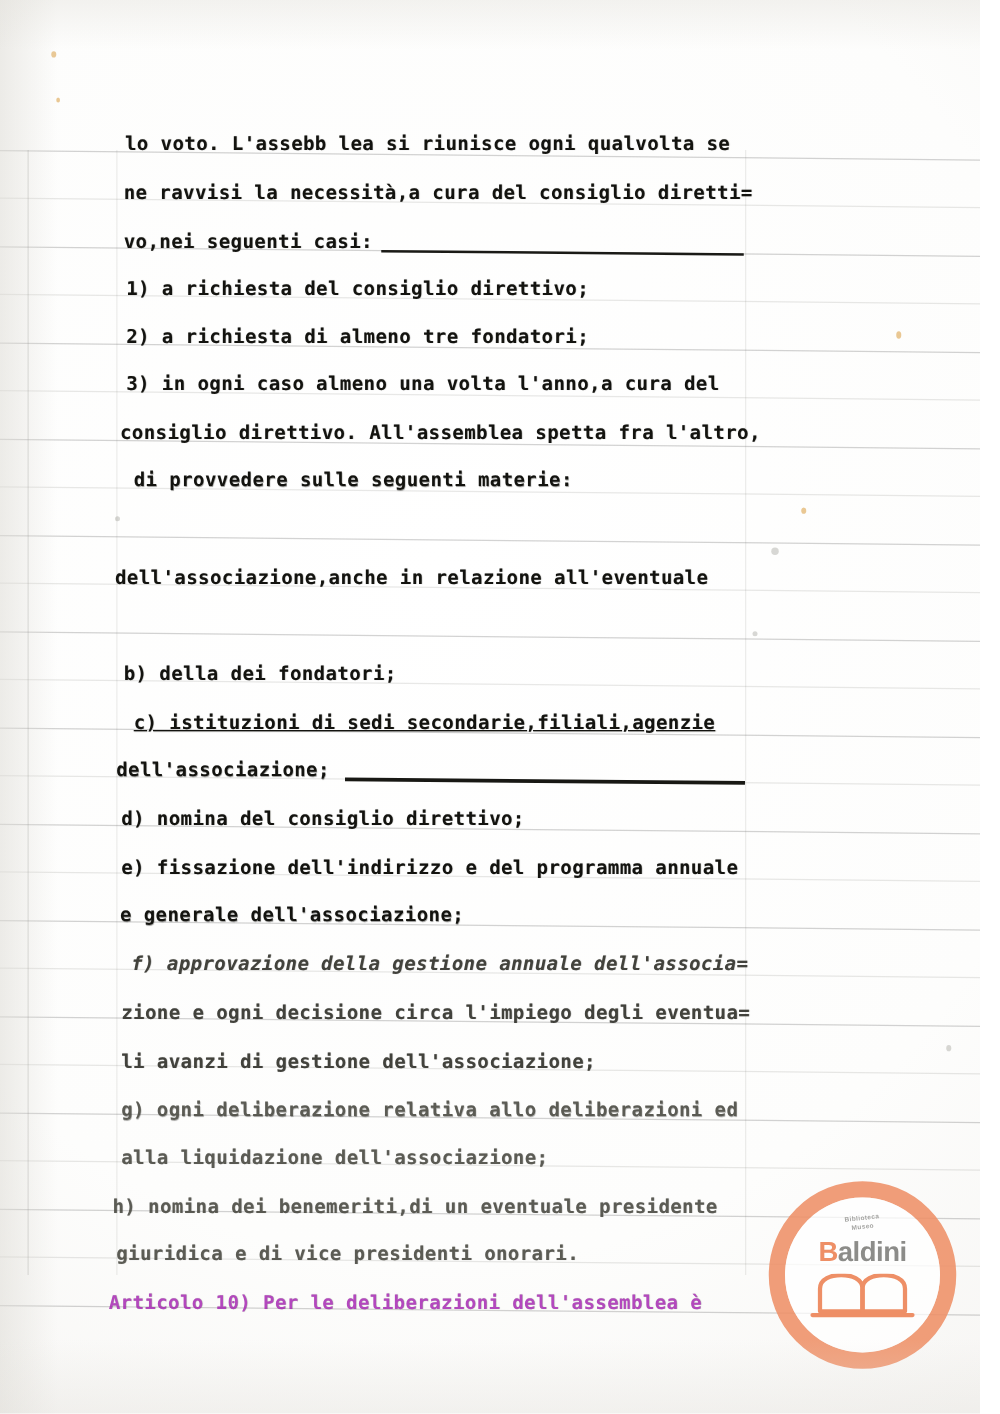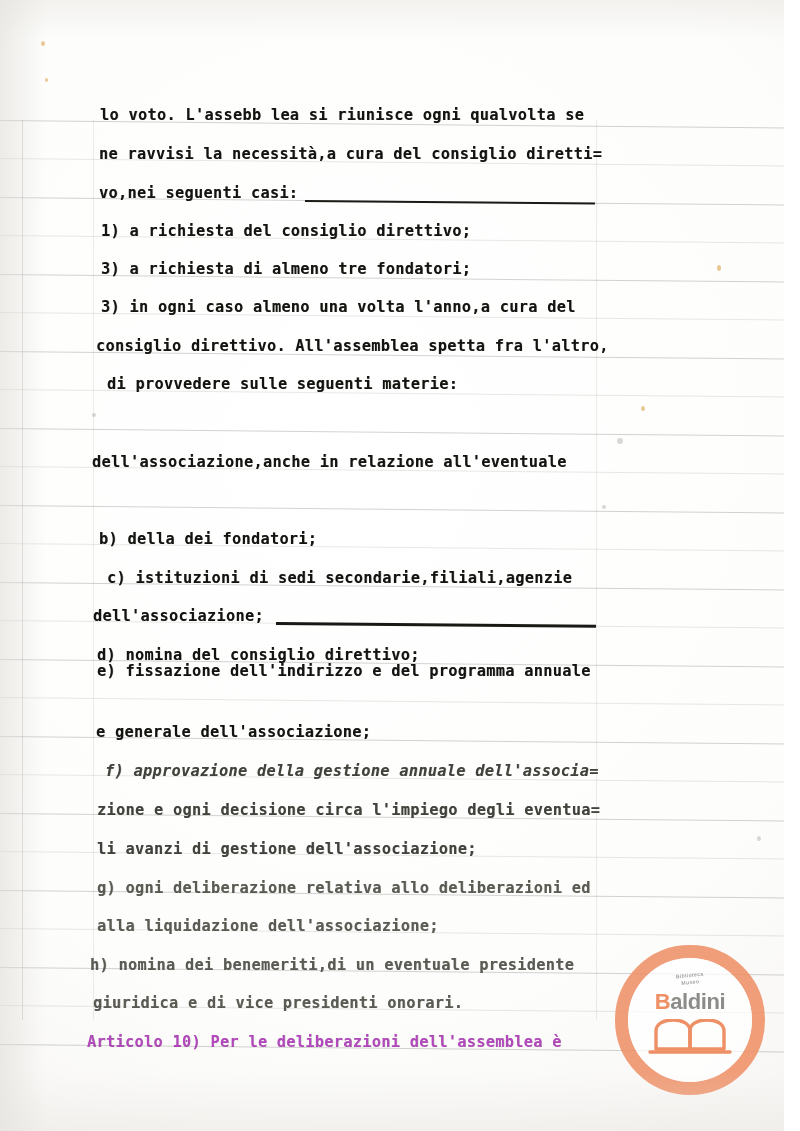--- a/index.html
+++ b/index.html
@@ -194,30 +194,30 @@
       <div class="rule" style="top: 967px;"></div>
       <div class="rule faint" style="top: 1005px;"></div>
       <div class="rule" style="top: 1044px;"></div>
     </div>
 
   <div class="typescript">
       <div class="tline" style="top: 106px; left: 100px;">lo voto. L'assebb lea si riunisce ogni qualvolta se</div>
       <div class="tline" style="top: 145px; left: 99px;">ne ravvisi la necessità,a cura del consiglio diretti=</div>
       <div class="tline" style="top: 184px; left: 99px;">vo,nei seguenti casi:</div>
       <div class="tline" style="top: 222px; left: 101px;">1) a richiesta del consiglio direttivo;</div>
-      <div class="tline" style="top: 260px; left: 101px;">3) a richiesta di almeno tre fondatori;</div>
+      <div class="tline" style="top: 260px; left: 101px;">2) a richiesta di almeno tre fondatori;</div>
       <div class="tline" style="top: 298px; left: 101px;">3) in ogni caso almeno una volta l'anno,a cura del</div>
       <div class="tline" style="top: 337px; left: 96px;">consiglio direttivo. All'assemblea spetta fra l'altro,</div>
       <div class="tline" style="top: 375px; left: 107px;">di provvedere sulle seguenti materie:</div>
       <div class="tline" style="top: 453px; left: 92px;">dell'associazione,anche in relazione all'eventuale</div>
       <div class="tline" style="top: 530px; left: 99px;">b) della dei fondatori;</div>
-      <div class="tline" style="top: 569px; left: 107px;">c) istituzioni di sedi secondarie,filiali,agenzie</div>
+      <div class="tline" style="top: 569px; left: 107px; text-decoration: underline;">c) istituzioni di sedi secondarie,filiali,agenzie</div>
       <div class="tline" style="top: 607px; left: 93px;">dell'associazione;</div>
       <div class="tline" style="top: 646px; left: 97px;">d) nomina del consiglio direttivo;</div>
-      <div class="tline" style="top: 662px; left: 97px;">e) fissazione dell'indirizzo e del programma annuale</div>
+      <div class="tline" style="top: 685px; left: 97px;">e) fissazione dell'indirizzo e del programma annuale</div>
       <div class="tline" style="top: 723px; left: 96px;">e generale dell'associazione;</div>
       <div class="tline soft" style="top: 762px; left: 105px; font-style: italic;">f) approvazione della gestione annuale dell'associa=</div>
       <div class="tline soft" style="top: 801px; left: 97px;">zione e ogni decisione circa l'impiego degli eventua=</div>
       <div class="tline soft" style="top: 840px; left: 97px;">li avanzi di gestione dell'associazione;</div>
       <div class="tline softer" style="top: 879px; left: 97px;">g) ogni deliberazione relativa allo deliberazioni ed</div>
       <div class="tline softer" style="top: 917px; left: 97px;">alla liquidazione dell'associazione;</div>
       <div class="tline softer" style="top: 956px; left: 90px;">h) nomina dei benemeriti,di un eventuale presidente</div>
       <div class="tline softer" style="top: 994px; left: 93px;">giuridica e di vice presidenti onorari.</div>
       <div class="tline faded" style="top: 1033px; left: 87px;">Articolo 10) Per le deliberazioni dell'assemblea è</div>
     </div>

